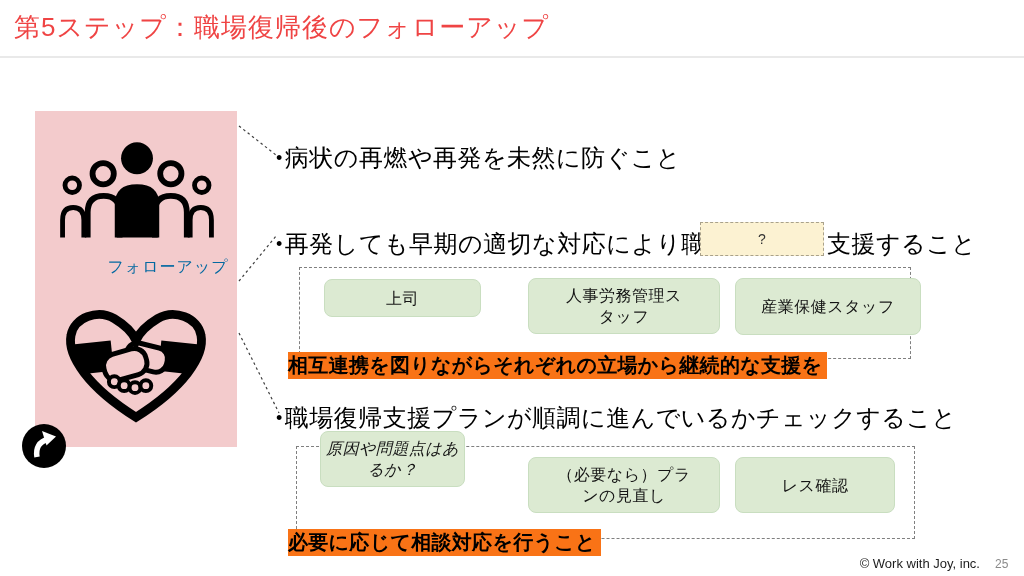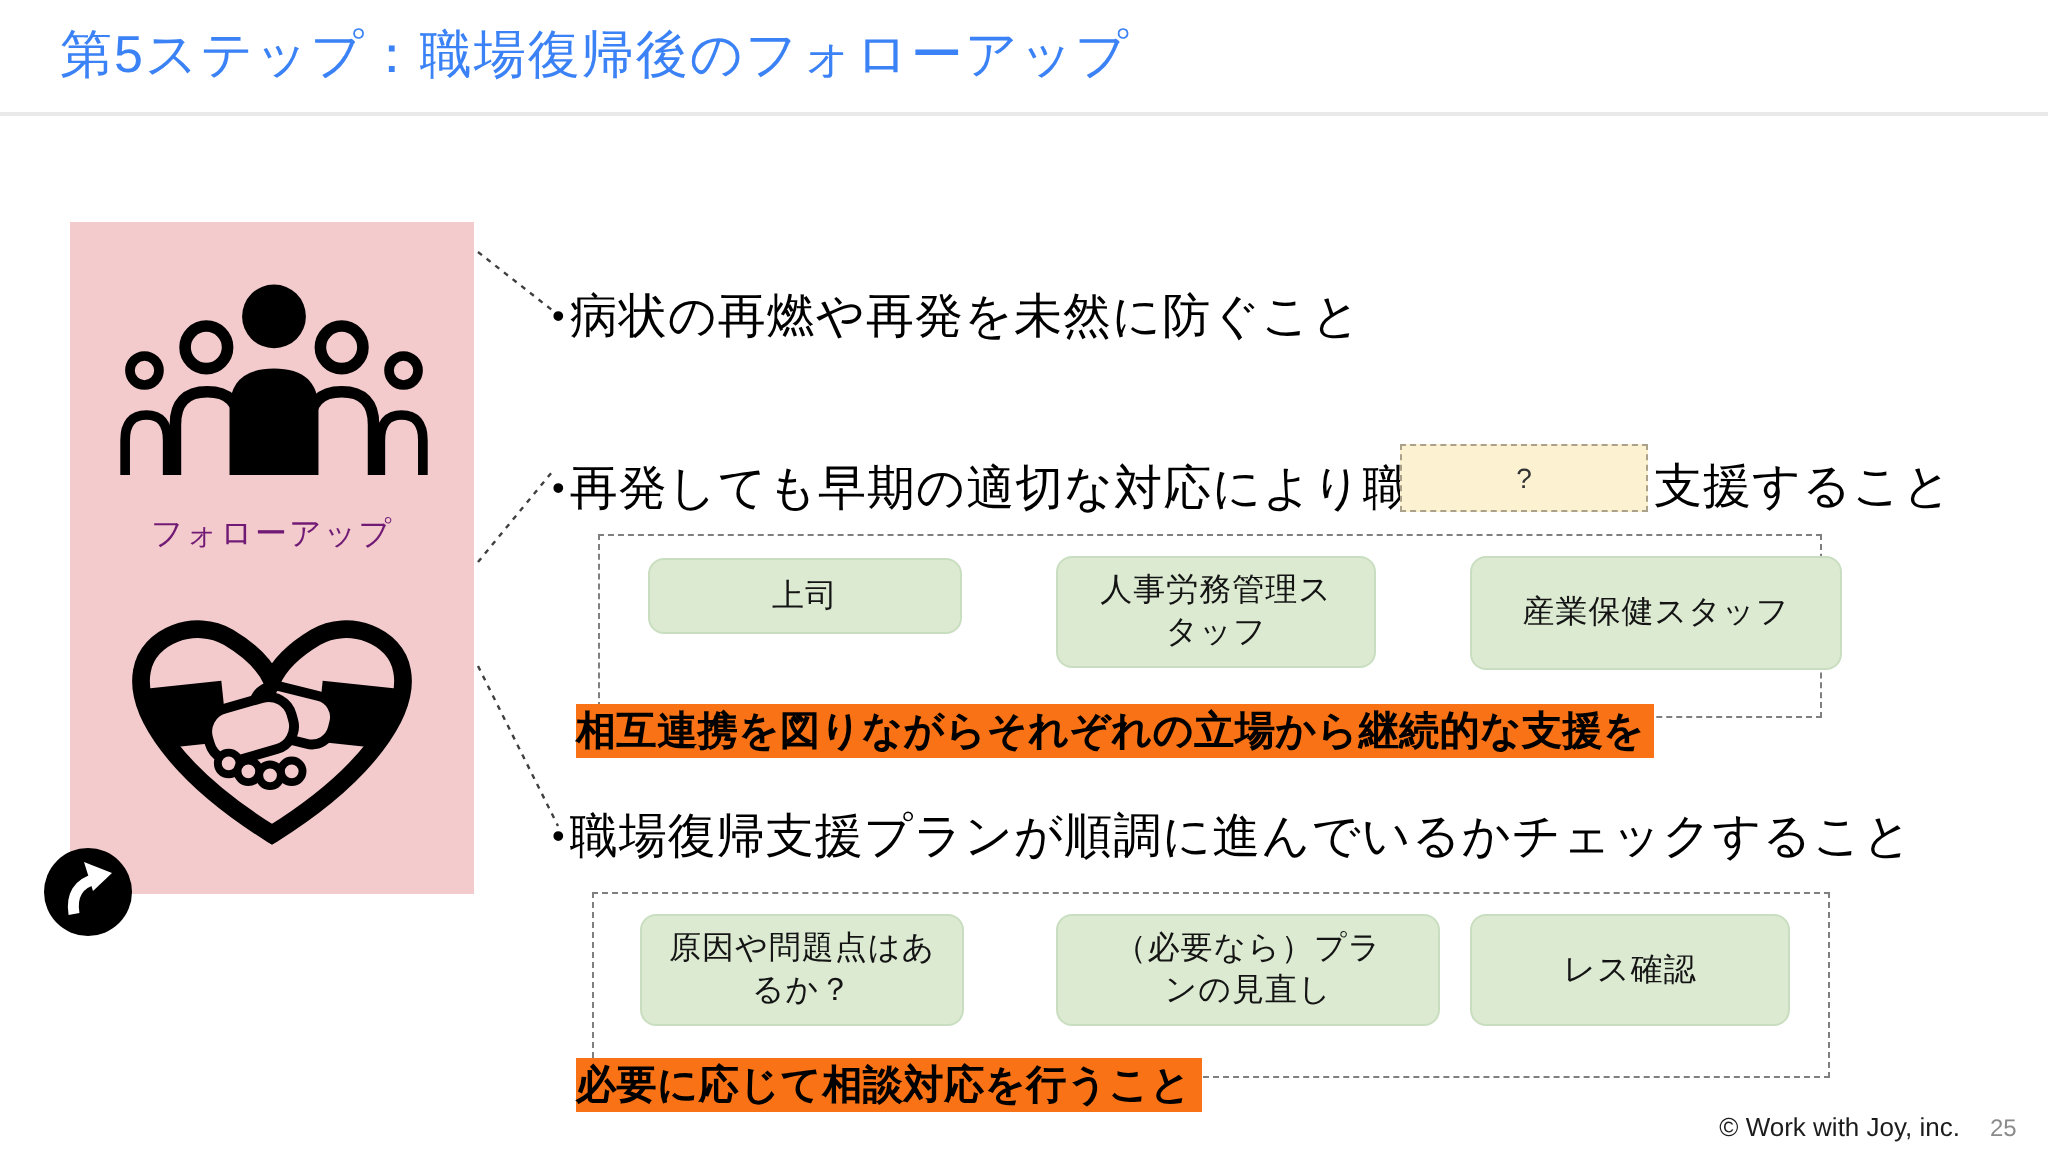--- a/index.html
+++ b/index.html
@@ -6,29 +6,29 @@
   body{
     width:1024px;height:576px;position:relative;overflow:hidden;
     background:#ffffff;
     font-family:"Liberation Sans","DejaVu Sans",sans-serif;
   }
   .abs{position:absolute;}
 
   
   .slide-title{
     left:14px;top:10px;width:900px;
-    font-size:26px;font-weight:400;color:#3b82f6;letter-spacing:1px;margin-left:16px;
+    font-size:26px;font-weight:400;color:#ef4444;letter-spacing:1px;
   }
   .title-rule{left:0;top:56px;width:1024px;height:2px;background:#e9e9e9;}
 
   
   .pink-panel{left:35px;top:111px;width:202px;height:336px;background:#f3cbcc;}
   .panel-label{
     left:0;top:146px;width:202px;text-align:center;
-    font-size:16px;color:#701a75;letter-spacing:1px;
+    font-size:16px;color:#0369a1;letter-spacing:1px;padding-left:32px;
   }
   .icon-people{left:24px;top:24px;}
   .icon-heart{left:22px;top:186px;}
 
   
   .badge{left:22px;top:424px;width:44px;height:44px;}
 
   
   .connectors{left:0;top:0;pointer-events:none;}
 
@@ -142,34 +142,34 @@
 <div class="abs qbox">
     <span>?</span>
   </div>
 <div class="abs bullet b2post">支援すること</div>
 
 <div class="abs grect grect1"></div>
 <div class="abs gbox" style="left:324px;top:279px;width:157px;height:38px;">
   <div>上司</div>
   <div></div>
 </div>
-<div class="abs gbox" style="left:528px;top:278px;width:160px;height:56px;">
+<div class="abs gbox" style="left:528px;top:278px;width:192px;height:56px;">
   <div>人事労務管理ス</div>
   <div>タッフ</div>
 </div>
 <div class="abs gbox" style="left:735px;top:278px;width:186px;height:57px;">
   <div>産業保健スタッフ</div>
   <div></div>
 </div>
 <div class="abs caption cap1">相互連携を図りながらそれぞれの立場から継続的な支援を</div>
 
 <div class="abs bullet b3"><span class="mark">•</span><span>職場復帰支援プランが順調に進んでいるかチェックすること</span></div>
 
 <div class="abs grect grect2"></div>
-<div class="abs gbox" style="left:320px;top:457px;width:162px;height:56px;">
+<div class="abs gbox" style="left:320px;top:431px;width:145px;height:56px;font-style:italic;">
   <div>原因や問題点はあ</div>
   <div>るか？</div>
 </div>
 <div class="abs gbox" style="left:528px;top:457px;width:192px;height:56px;">
   <div>（必要なら）プラ</div>
   <div>ンの見直し</div>
 </div>
 <div class="abs gbox" style="left:735px;top:457px;width:160px;height:56px;">
   <div>レス確認</div>
 </div>

